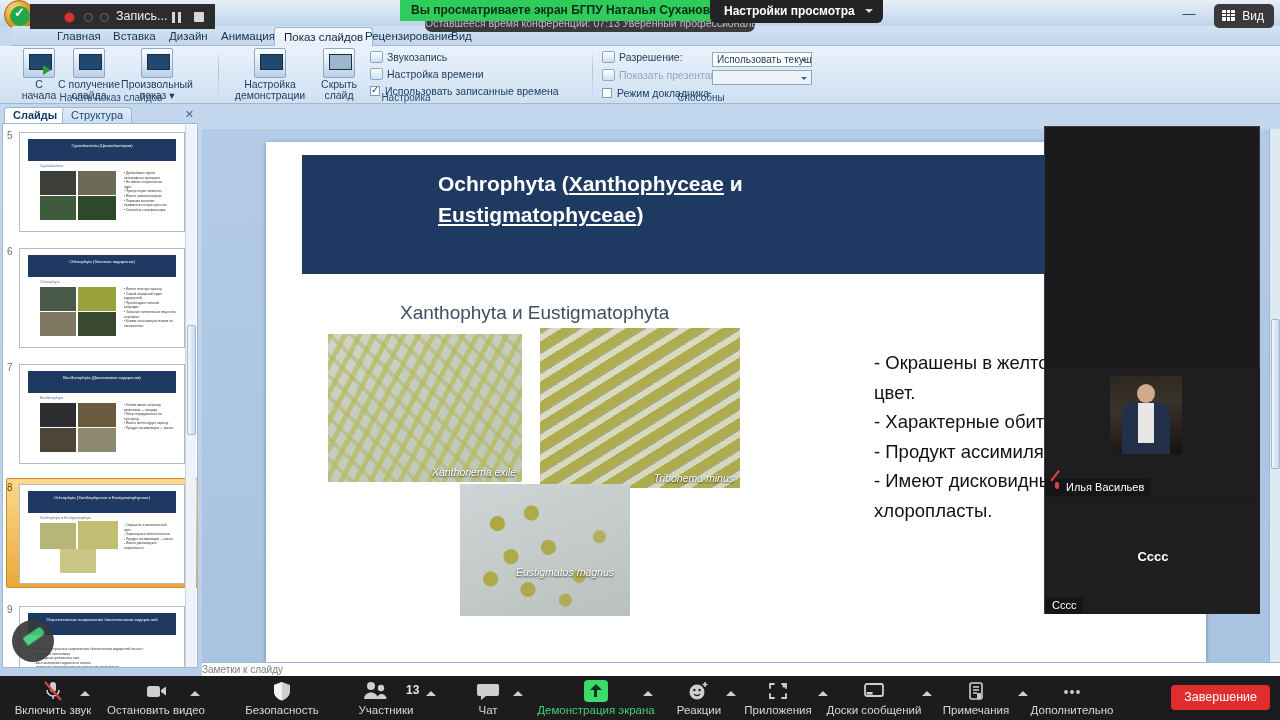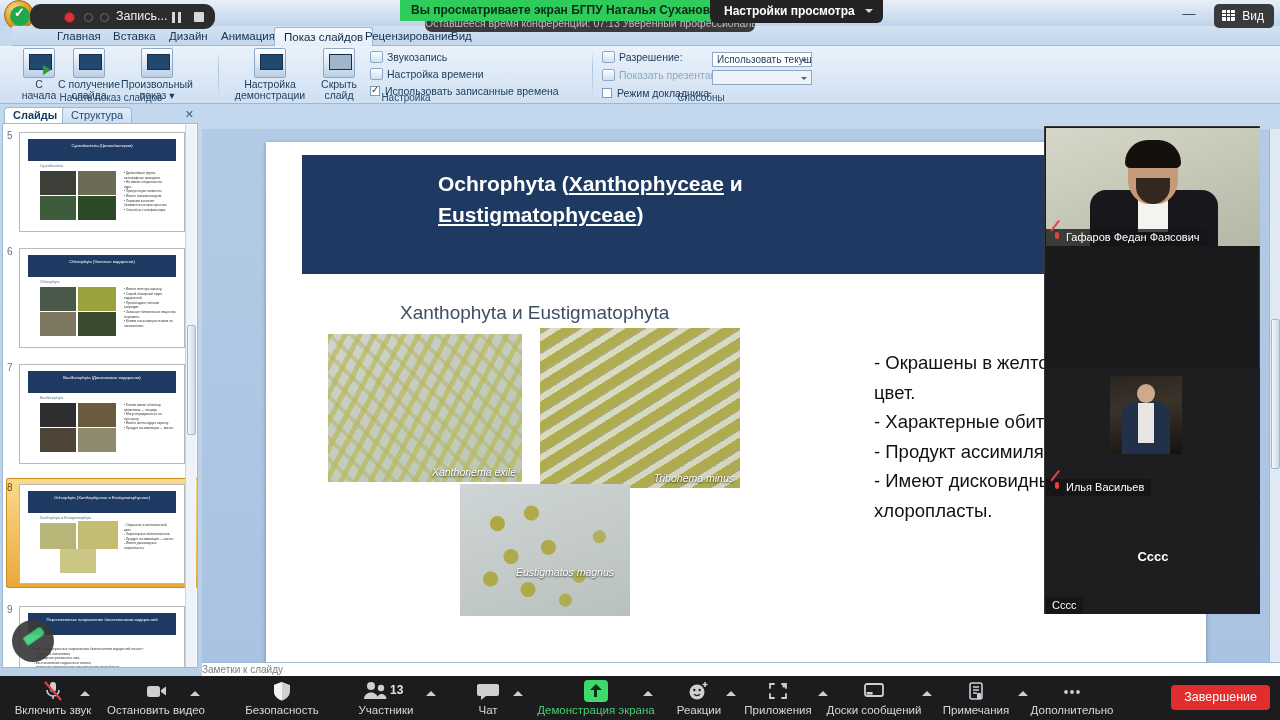--- a/index.html
+++ b/index.html
@@ -253,21 +253,21 @@
     box-shadow:0 3px 0 #3a3a3d;
   }
   .zoom-view-btn .grid:before{
     content:''; position:absolute; left:4px; top:0; width:1px; height:11px; background:#3a3a3d;
     box-shadow:4px 0 0 #3a3a3d;
   }
 
   
   .rec-bar {
     position:absolute; left:30px; top:4px; width:185px; height:25px;
-    background:#2c2c2f; border-radius:11px; z-index:65;
+    background:#2c2c2f; border-radius:0; z-index:65;
   }
   .rec-dot {
     position:absolute; left:34px; top:8px; width:11px; height:11px; border-radius:50%;
     background:#d43535; border:1px solid #8f1f1f;
   }
   .rec-pow {
     position:absolute; left:54px; top:9px; width:9px; height:9px; border-radius:50%;
     border:1.5px solid #6b6b70;
   }
   .rec-pow2 {
@@ -385,21 +385,21 @@
     width:24px; height:22px; background:#3ddc6a; border-radius:4px;
   }
   .share-sq:after{
     content:''; position:absolute; left:10px; top:6px; width:3px; height:11px; background:#10331c;
   }
   .share-sq:before{
     content:''; position:absolute; left:6px; top:4px;
     border-bottom:6px solid #10331c; border-left:6px solid transparent; border-right:6px solid transparent;
   }
   .pcount {
-    position:absolute; left:50%; margin-left:4px; top:5px; font-size:12px; color:#e6e6e8; font-weight:bold;
+    position:absolute; left:50%; margin-left:20px; top:5px; font-size:12px; color:#e6e6e8; font-weight:bold;
   }
   .zgreen { color:#45d171 !important; }
 </style>
 </head>
 <body>
 
 <div id="root">
 
   <div class="ppt-window">
 
@@ -650,31 +650,20 @@
       <div class="stage-scroll-r">
         <div class="stage-scroll-thumb"></div>
       </div>
     </div>
 
     <div class="notes-bar">Заметки к слайду</div>
   </div>
 
   <div class="vstrip">
 
-    <div class="vtile v1">
-      <div class="f1-bg"></div>
-      <div class="f1-suit"></div>
-      <div class="f1-shirt"></div>
-      <div class="f1-head"></div>
-      <div class="f1-hair"></div>
-      <div class="f1-beard"></div>
-      <div class="vname">
-        <span class="mute"></span><span>Гафаров Федан Фаясович</span>
-      </div>
-    </div>
 
 
     <div class="vtile v4">
       <div class="vname-center">Cccc</div>
       <div class="vname">Сссс</div>
     </div>
 
     <div class="vtile v3">
       <div class="avatar-photo">
         <div class="av-body"></div>

